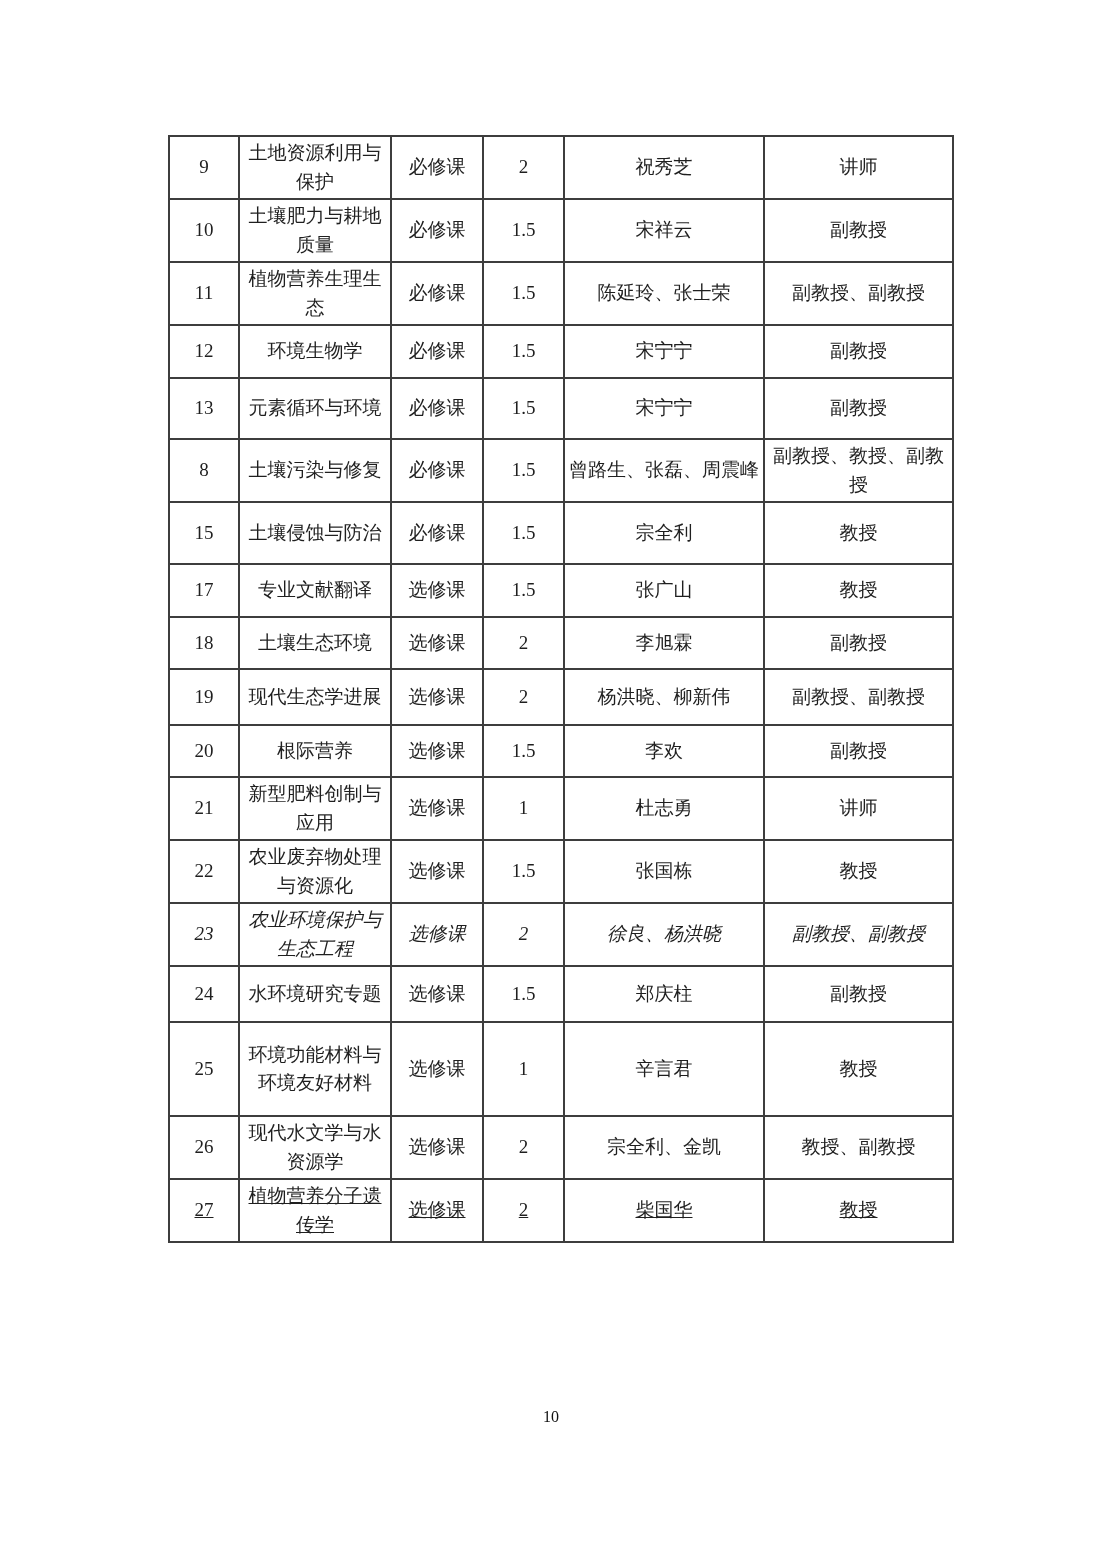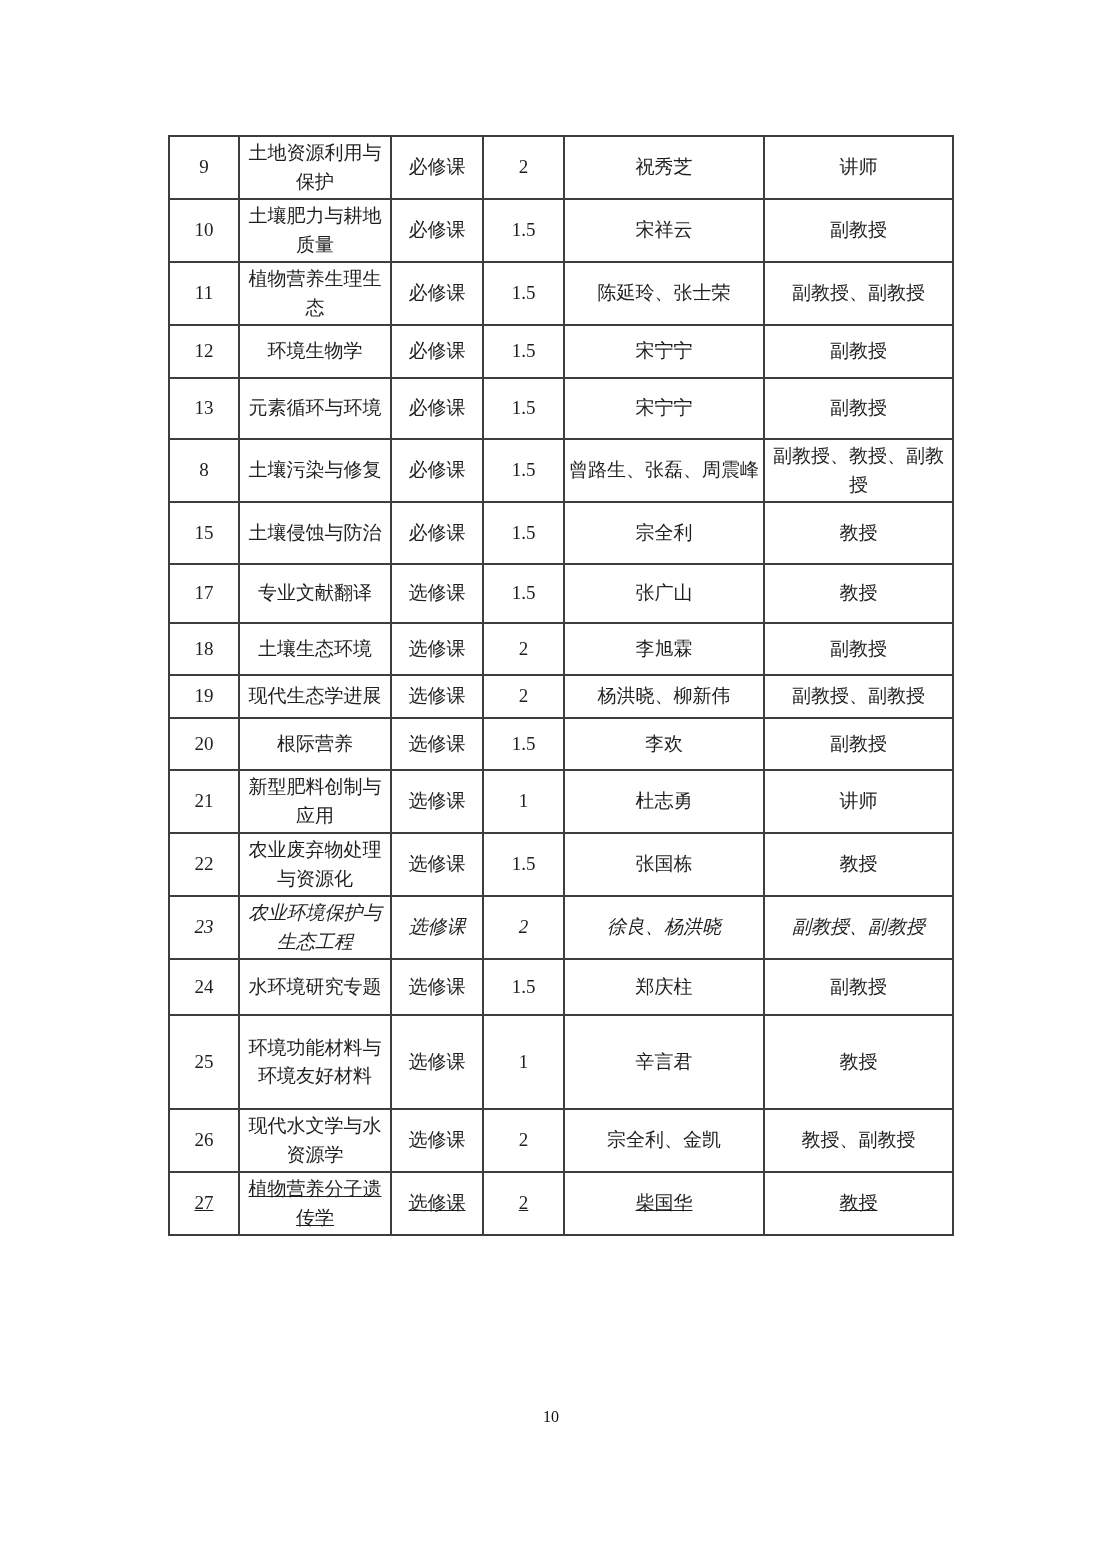--- a/index.html
+++ b/index.html
@@ -118,37 +118,37 @@
           <td class="c-title">副教授、教授、副教授</td>
         </tr>
         <tr style="height: 62px;">
           <td class="c-num">15</td>
           <td class="c-course">土壤侵蚀与防治</td>
           <td class="c-type">必修课</td>
           <td class="c-credits">1.5</td>
           <td class="c-inst">宗全利</td>
           <td class="c-title">教授</td>
         </tr>
-        <tr style="height: 59px;">
+        <tr style="height: 53px;">
           <td class="c-num">17</td>
           <td class="c-course">专业文献翻译</td>
           <td class="c-type">选修课</td>
           <td class="c-credits">1.5</td>
           <td class="c-inst">张广山</td>
           <td class="c-title">教授</td>
         </tr>
         <tr style="height: 52px;">
           <td class="c-num">18</td>
           <td class="c-course">土壤生态环境</td>
           <td class="c-type">选修课</td>
           <td class="c-credits">2</td>
           <td class="c-inst">李旭霖</td>
           <td class="c-title">副教授</td>
         </tr>
-        <tr style="height: 43px; margin-top: 10px;">
+        <tr style="height: 56px; margin-top: 10px;">
           <td class="c-num">19</td>
           <td class="c-course">现代生态学进展</td>
           <td class="c-type">选修课</td>
           <td class="c-credits">2</td>
           <td class="c-inst">杨洪晓、柳新伟</td>
           <td class="c-title">副教授、副教授</td>
         </tr>
         <tr style="height: 52px;">
           <td class="c-num">20</td>
           <td class="c-course">根际营养</td>

